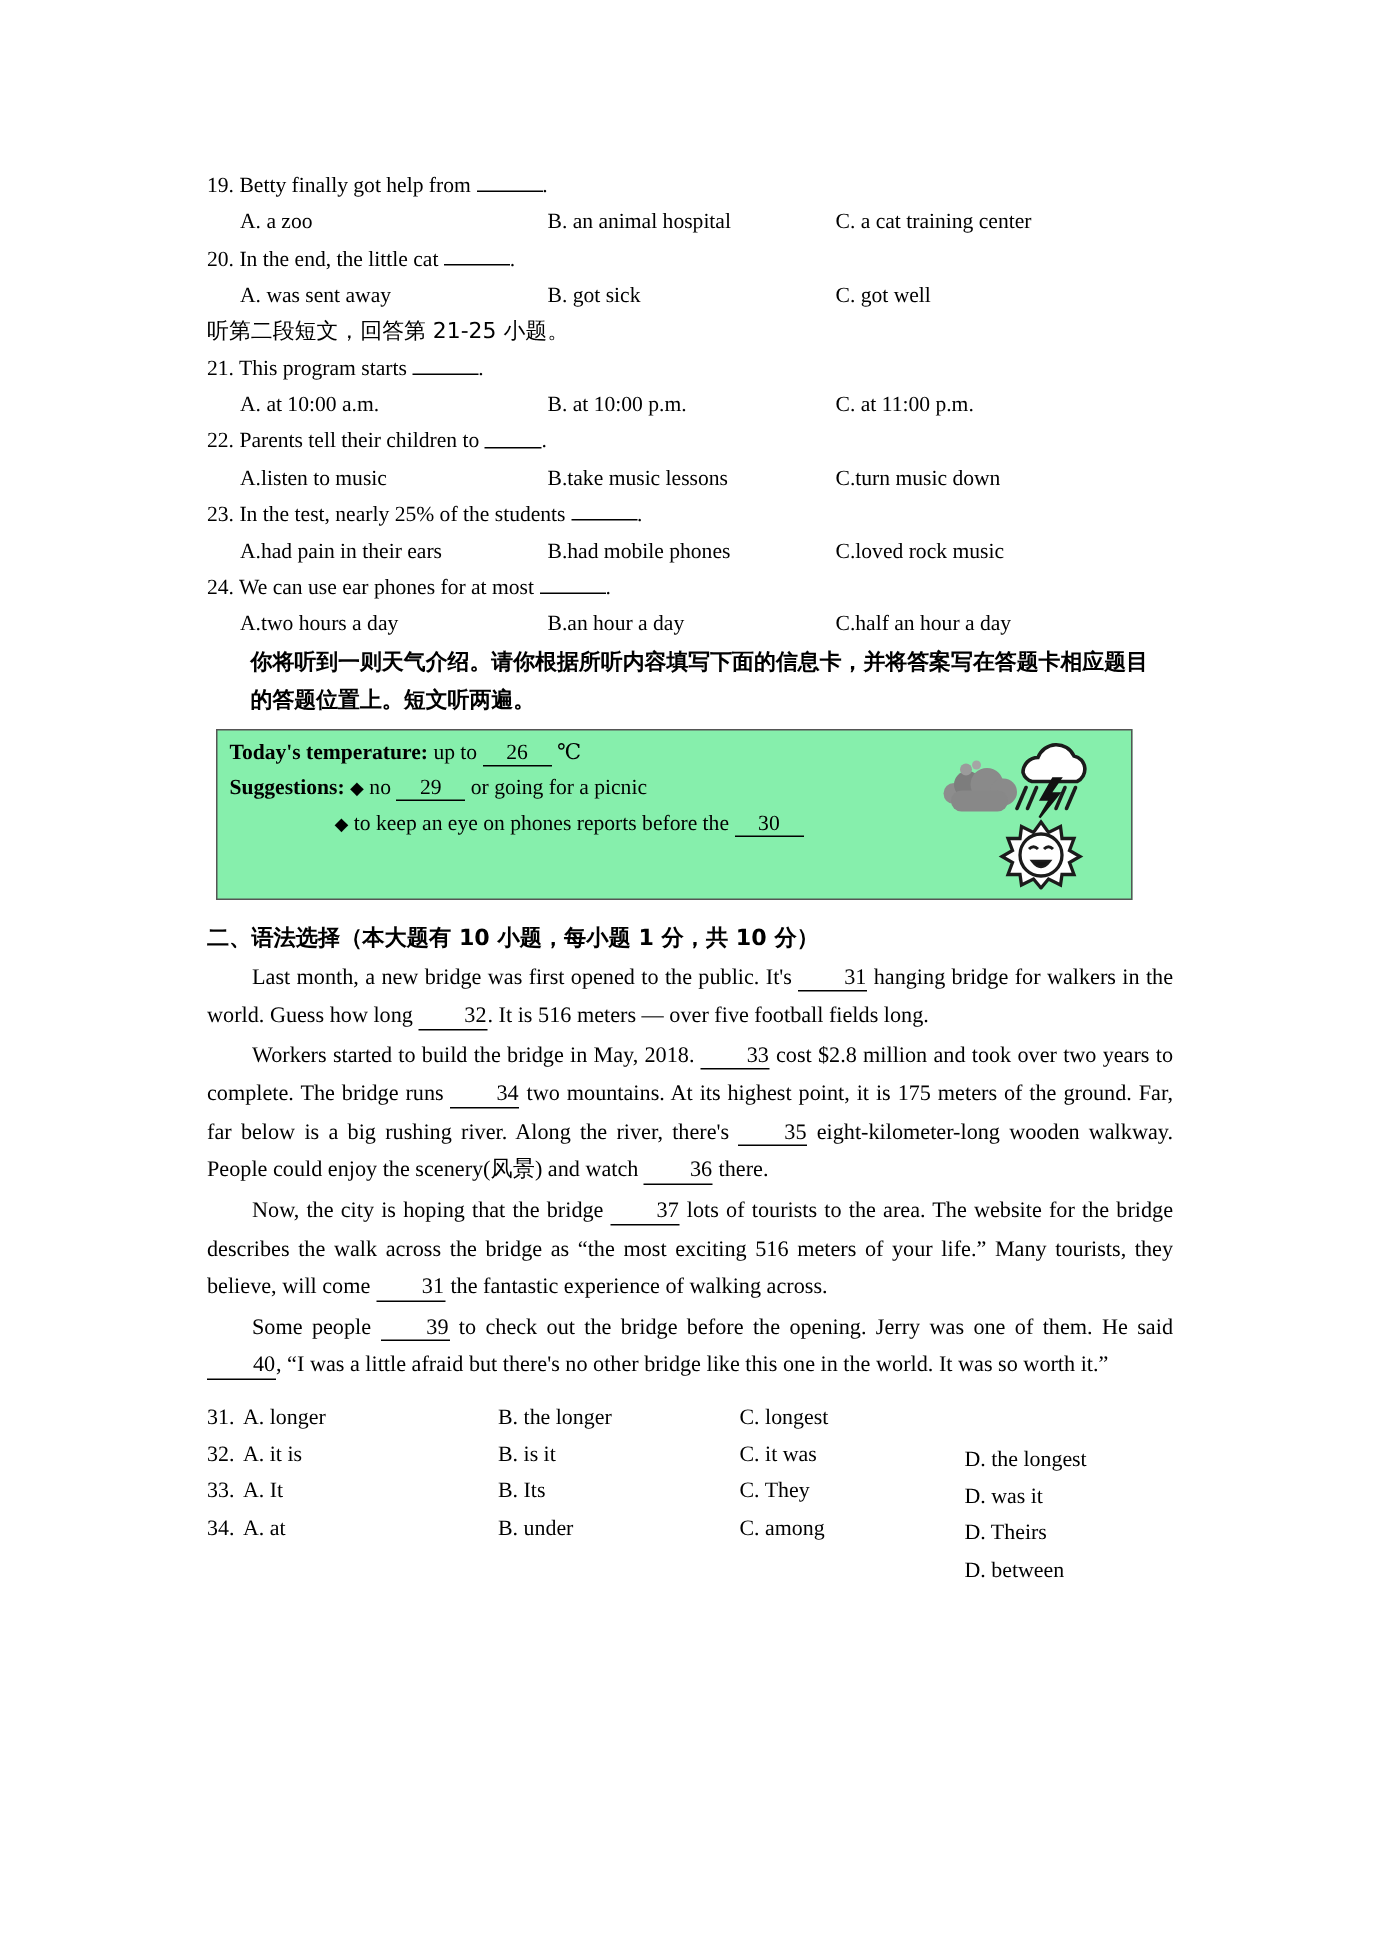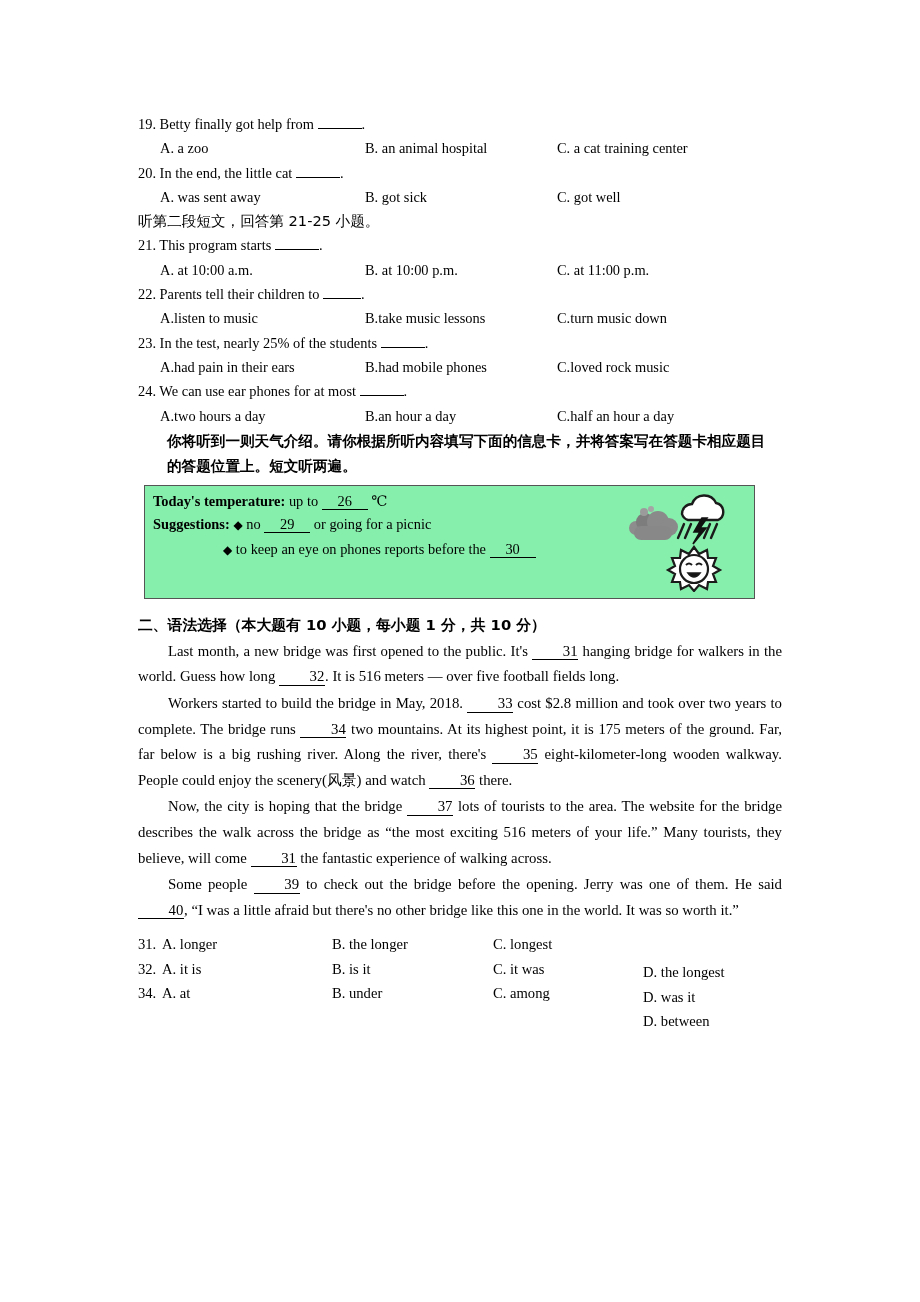--- a/index.html
+++ b/index.html
@@ -345,20 +345,27 @@
     </div>
 
     <div class="arow">
       <span class="anum">32.</span>
       <span class="ca">A. it is</span>
       <span class="cb">B. is it</span>
       <span class="cc">C. it was</span>
       <span class="cd">D. was it</span>
     </div>
 
+    <div class="arow">
+      <span class="anum">33.</span>
+      <span class="ca">A. It</span>
+      <span class="cb">B. Its</span>
+      <span class="cc">C. They</span>
+      <span class="cd">D. Theirs</span>
+    </div>
 
     <div class="arow">
       <span class="anum">34.</span>
       <span class="ca">A. at</span>
       <span class="cb">B. under</span>
       <span class="cc">C. among</span>
       <span class="cd">D. between</span>
     </div>
 
 

